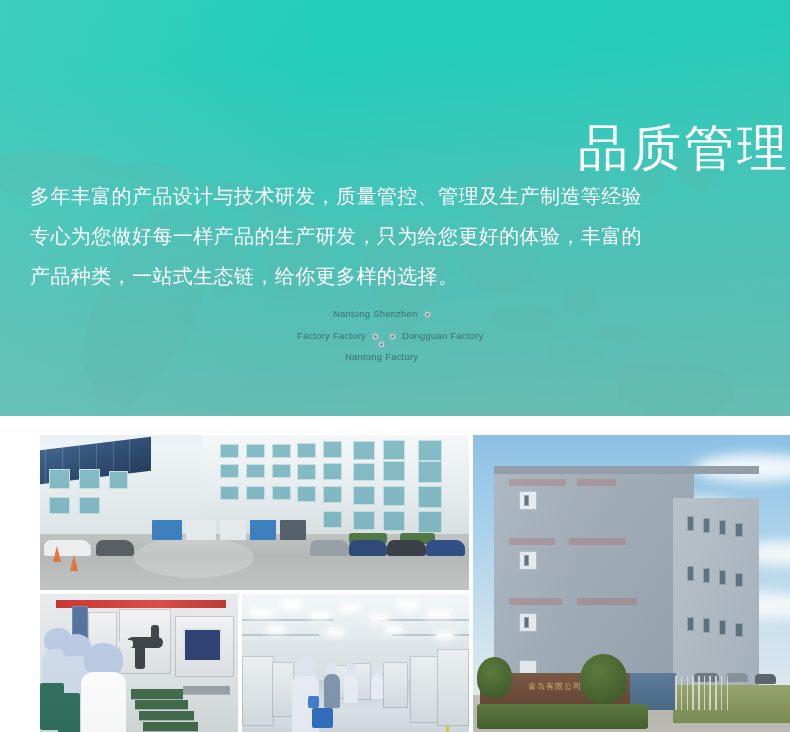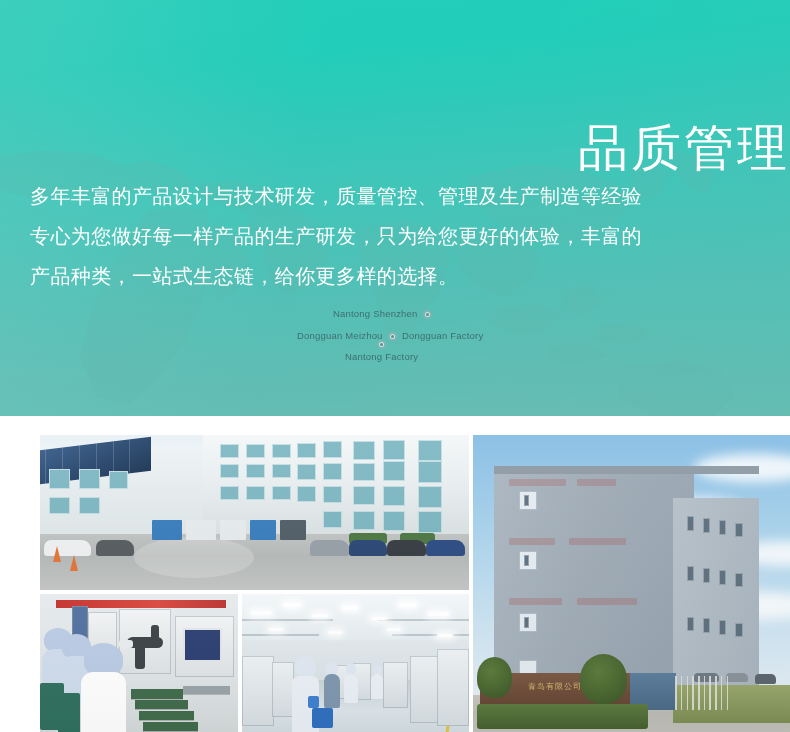--- a/index.html
+++ b/index.html
@@ -290,21 +290,21 @@
     </div>
 
     <div class="markers">
 
       <div class="marker lbl-left m-nantong">
         <span>Nantong Shenzhen</span>
         <span class="dot"></span>
       </div>
 
       <div class="marker lbl-left m-dongguan">
-        <span>Dongguan Meizhou</span>
+        <span>Factory Factory</span>
         <span class="dot"></span>
       </div>
 
       <div class="marker lbl-right m-meizhou">
         <span class="dot"></span>
         <span>Dongguan Factory</span>
       </div>
 
       <div class="marker m-shenzhen">
         <span class="dot"></span>

